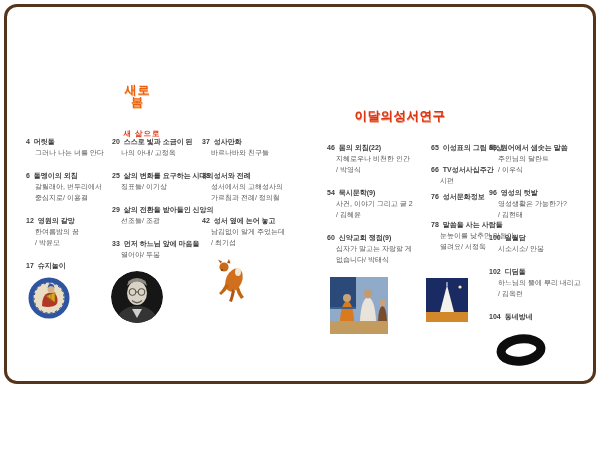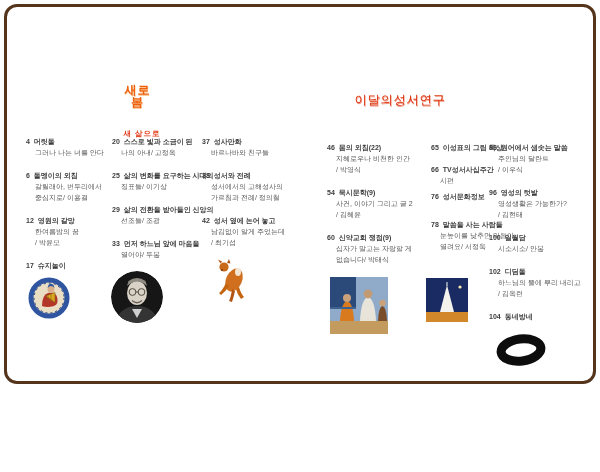--- a/index.html
+++ b/index.html
@@ -5,22 +5,22 @@
   html,body{margin:0;padding:0;background:#ffffff;}
   .spread{position:relative;width:600px;height:388px;background:#ffffff;overflow:hidden;
           font-family:"Liberation Sans","DejaVu Sans",sans-serif;}
   .frame{position:absolute;inset:4px;border:3px solid #54351c;border-radius:13px;pointer-events:none;}
 
   .logo{position:absolute;left:95px;top:84px;width:85px;text-align:center;}
   .logo .l1,.logo .l2{font-size:12px;font-weight:800;color:#ec5f0d;line-height:12px;letter-spacing:1px;
        text-shadow:0.5px 0.5px 0 #f9c08a;}
   .logo .sub{margin-top:20px;font-size:7.5px;font-weight:bold;color:#e23a17;letter-spacing:1px;}
 
-  .rheader{position:absolute;left:322px;top:92px;width:156px;text-align:center;
-           font-size:12.5px;font-weight:400;color:#dd3511;letter-spacing:0.5px;
+  .rheader{position:absolute;left:322px;top:108px;width:156px;text-align:center;
+           font-size:12.5px;font-weight:700;color:#dd3511;letter-spacing:0.5px;
            text-shadow:0.5px 0.5px 0 #f0937c;}
 
   .col{position:absolute;}
   .item{margin-bottom:12px;}
   .t{font-size:7px;font-weight:bold;color:#3d3d3d;line-height:11px;white-space:nowrap;}
   .t .no{margin-right:2px;}
   .sub{font-size:7px;color:#565656;line-height:11px;padding-left:9px;white-space:nowrap;}
 
   .img{position:absolute;}
   .circle-photo{border-radius:50%;overflow:hidden;}

